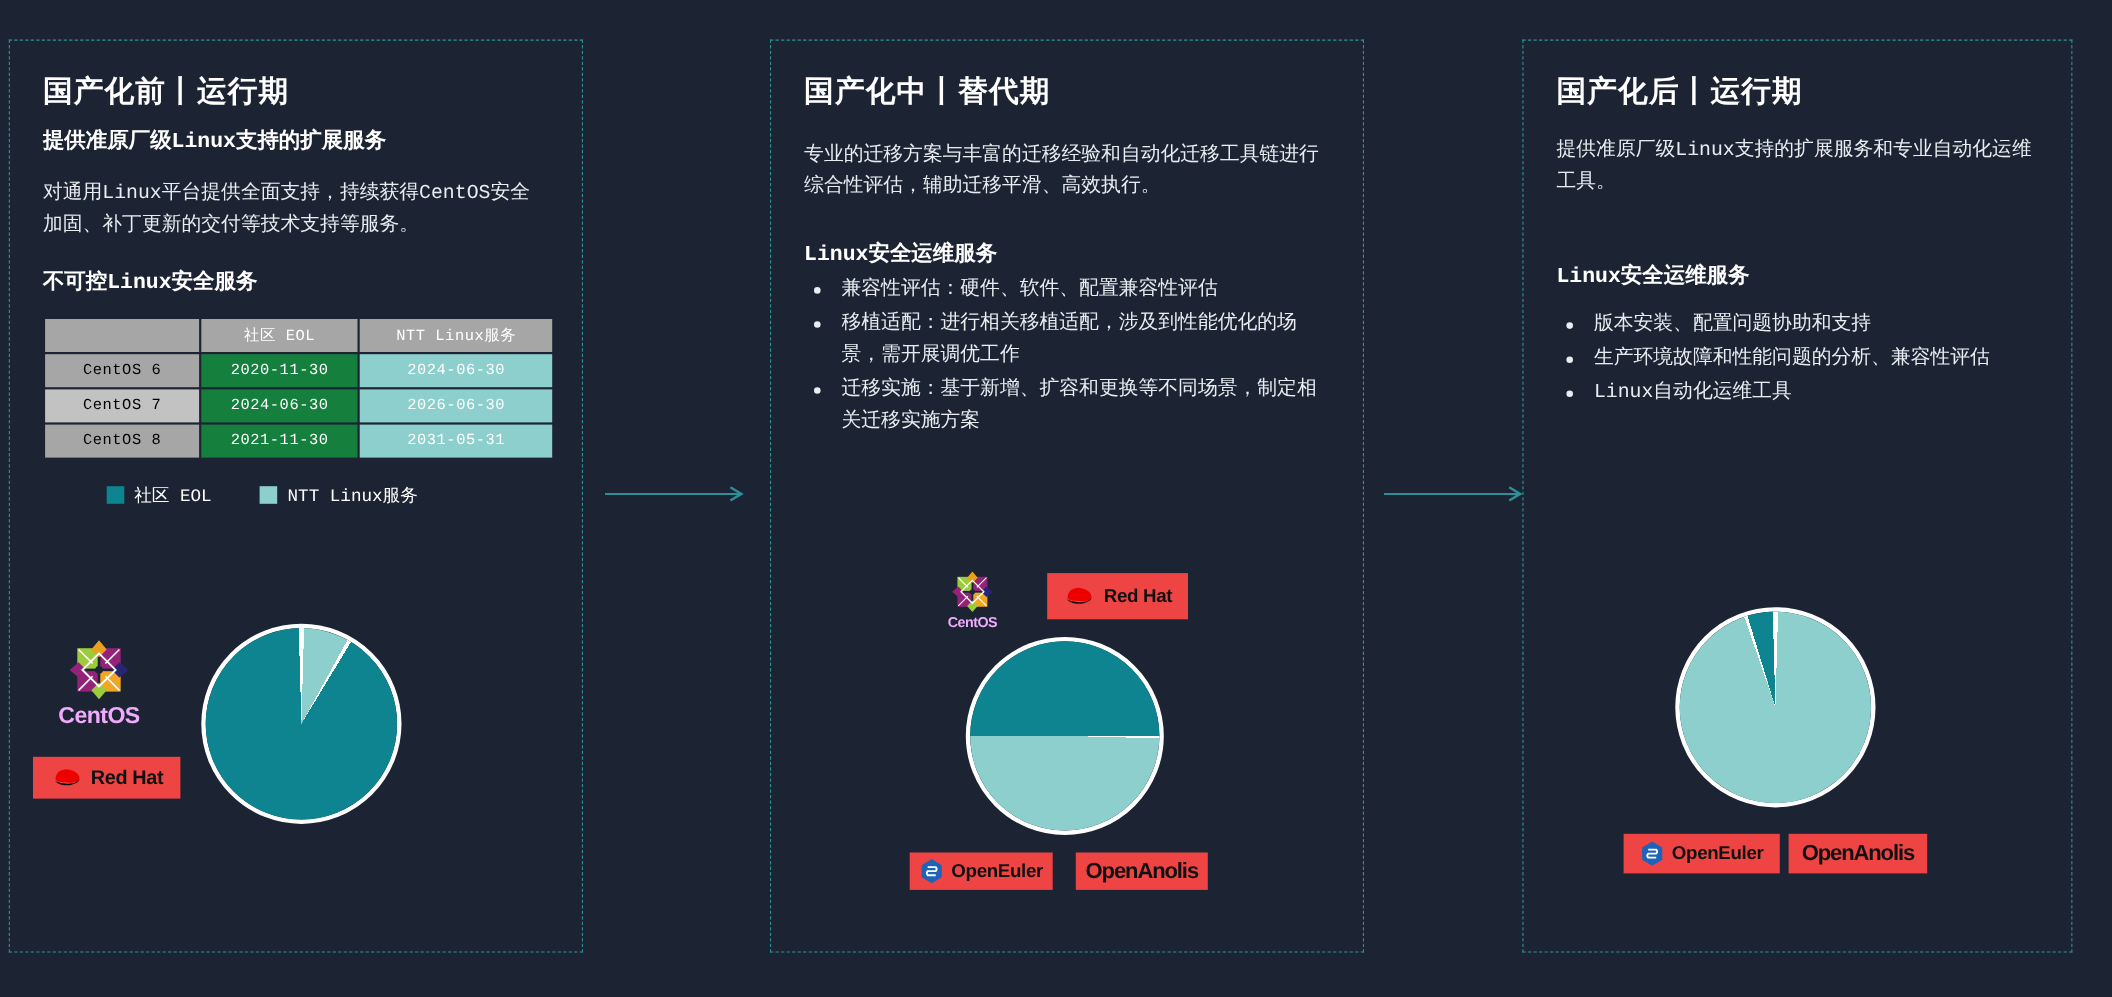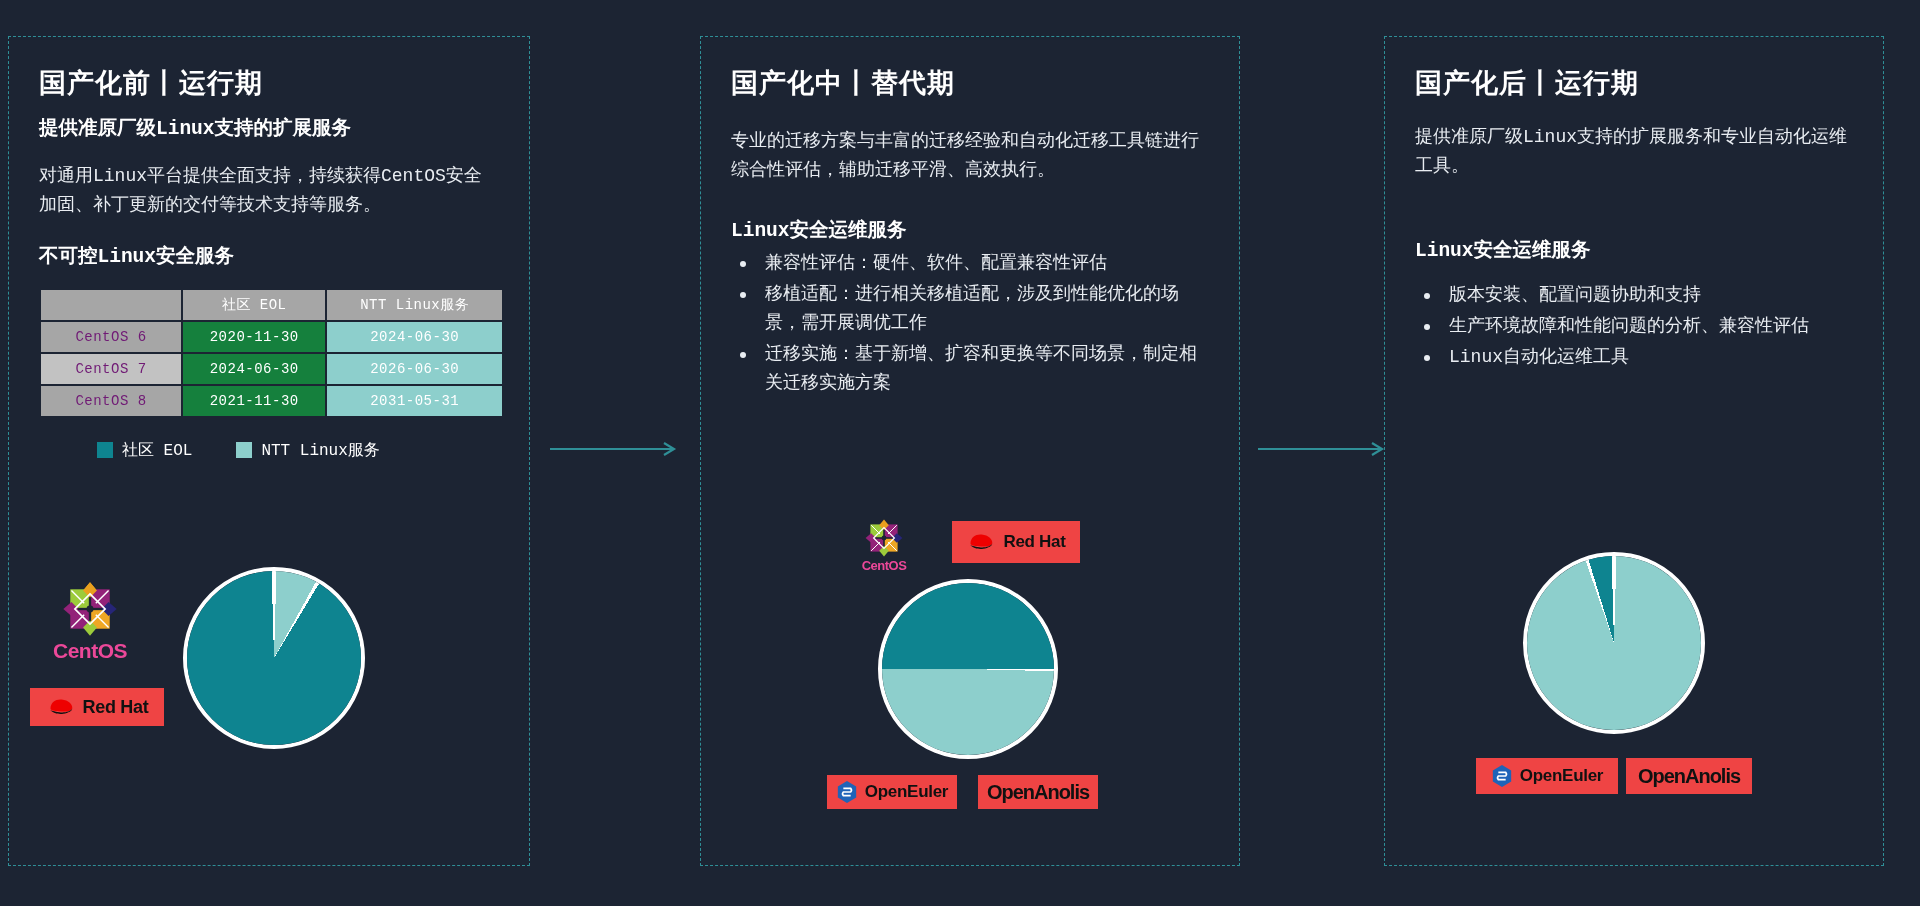--- a/index.html
+++ b/index.html
@@ -78,21 +78,21 @@
   }
   .eol-table th, .eol-table td {
     height: 30px;
     text-align: center;
     font-weight: normal;
     color: #ffffff;
     letter-spacing: .5px;
   }
   .eol-table .hdr-blank { background: #a6a6a6; width: 140px; }
   .eol-table .hdr       { background: #a6a6a6; }
-  .eol-table .rowlabel  { background: #a6a6a6; color: #701a75; }
+  .eol-table .rowlabel  { background: #a6a6a6; color: #000000; }
   .eol-table .rowlabel.alt { background: #c2c2c2; }
   .eol-table .c-dark    { background: #15803d; }
   .eol-table .c-light   { background: #8dcfcc; }
 
   
   .legend { display: flex; gap: 44px; margin-top: 22px; padding-left: 58px; }
   .legend-item { display: flex; align-items: center; gap: 9px; }
   .legend-swatch { width: 16px; height: 16px; display: inline-block; }
   .legend-label { font-size: 16px; color: #ffffff; font-weight: 300; }
 
@@ -110,21 +110,21 @@
     position: absolute;
     background: #ef4444;
     display: flex;
     align-items: center;
     justify-content: center;
     gap: 7px;
     overflow: hidden;
   }
   .logo-text { font-weight: bold; color: #111; letter-spacing: -.3px; }
   .centos-wrap { position: absolute; text-align: center; }
-  .centos-name { font-weight: bold; color: #ec4899; letter-spacing: -.5px; }
+  .centos-name { font-weight: bold; color: #f0abfc; letter-spacing: -.5px; }
 
   
   .arrow { position: absolute; height: 14px; }
 
   .oa-text { font-weight: bold; letter-spacing: -1px; }
 </style>
 </head>
 <body>
 
 <div class="stage">

